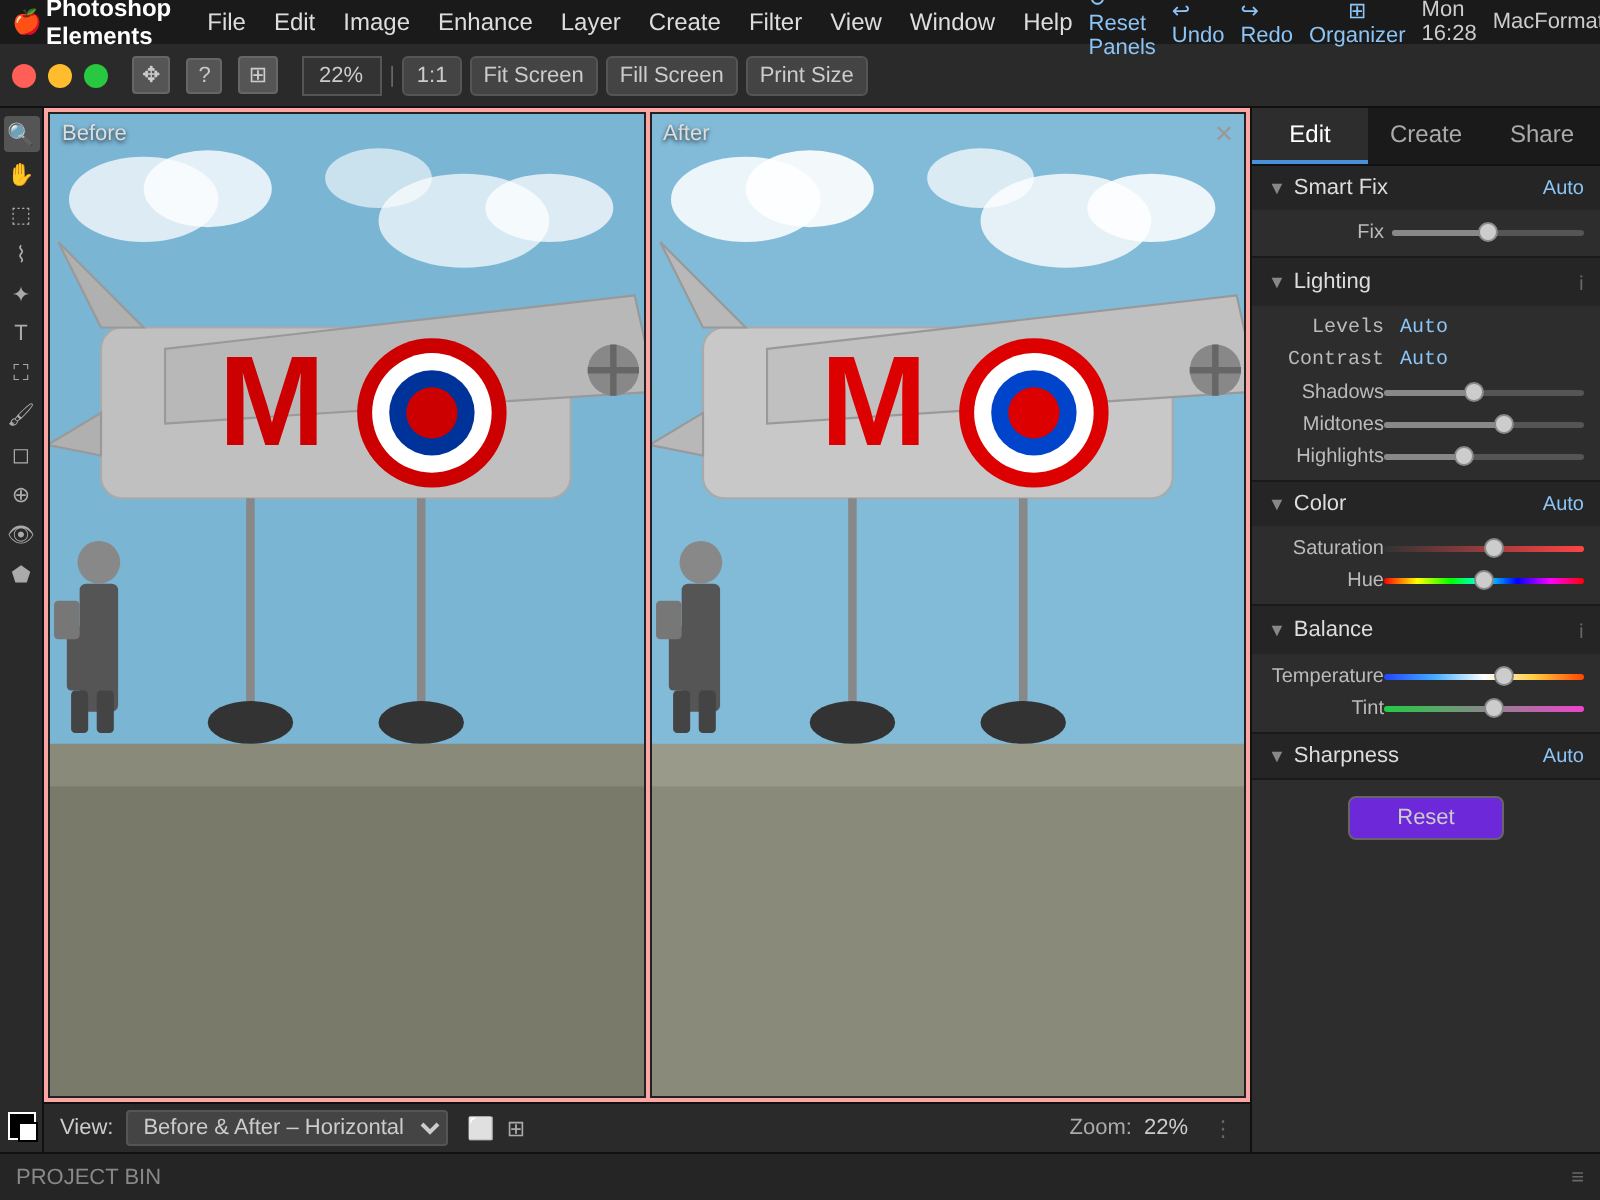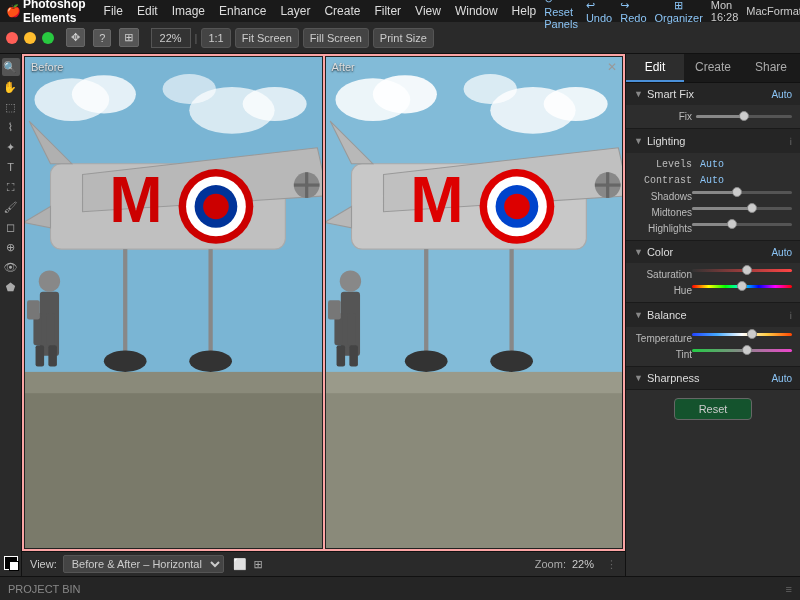--- a/index.html
+++ b/index.html
@@ -221,20 +221,21 @@
       cursor: pointer;
       background: none;
       border: none;
       padding: 0;
     }
     .section-content { padding: 6px 8px; display: flex; flex-direction: column; gap: 5px; }
 
     
     .slider-row {
       display: flex;
+      align-items: center;
       gap: 0;
     }
     .slider-label { width: 58px; color: #bbb; font-size: 10px; text-align: right; }
     .slider-track {
       flex: 1;
       height: 3px;
       background: #555;
       border-radius: 2px;
       position: relative;
     }
@@ -270,21 +271,21 @@
     .fix-row {
       display: flex;
       align-items: center;
       gap: 4px;
     }
 
     
     #reset-btn-bottom {
       margin: 8px auto;
       display: block;
-      background: #14532d;
+      background: #6d28d9;
       border: 1px solid #666;
       color: #ccc;
       padding: 4px 24px;
       border-radius: 4px;
       font-size: 11px;
       cursor: pointer;
     }
 
     
     #project-bin {

